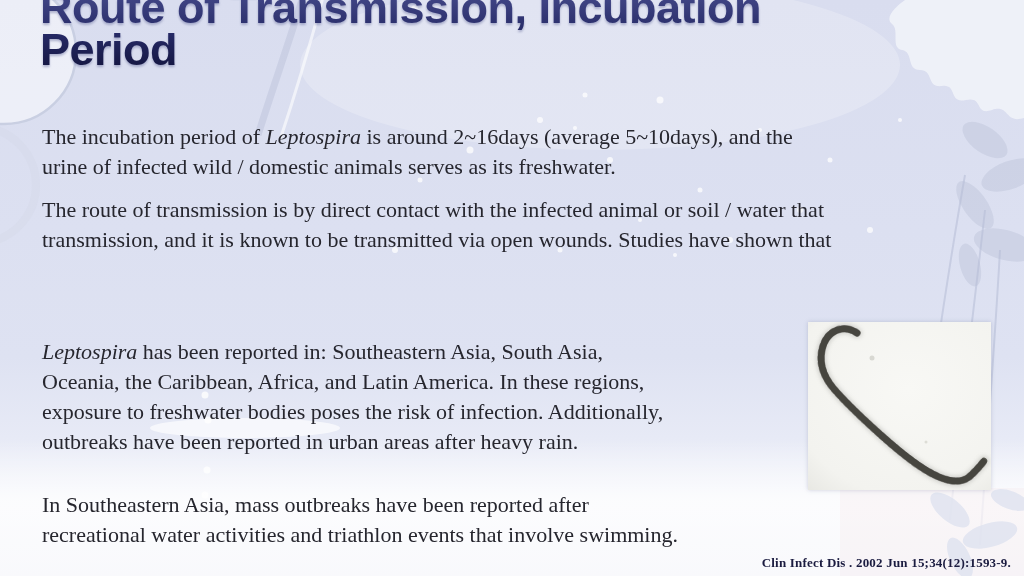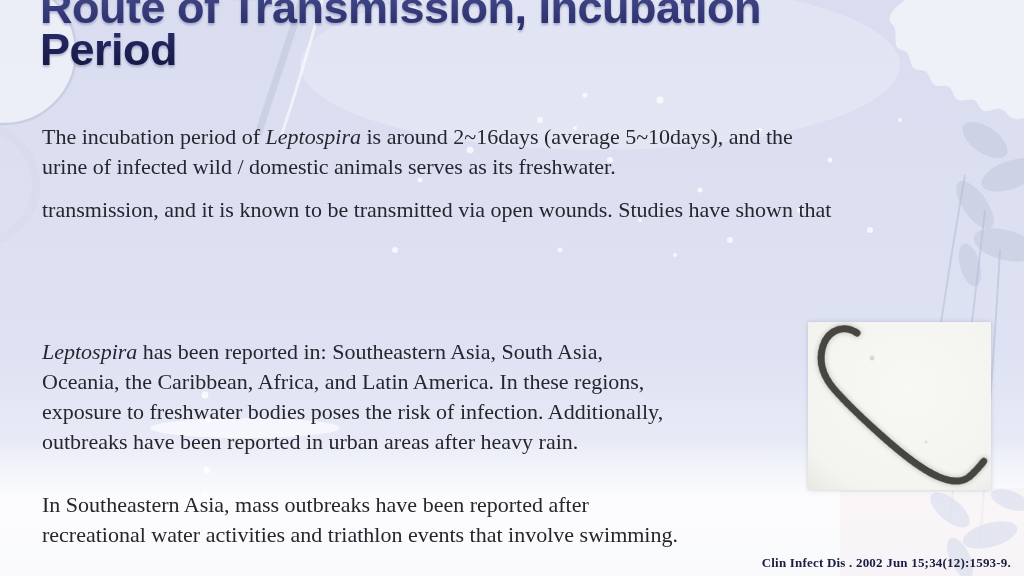--- a/index.html
+++ b/index.html
@@ -149,20 +149,21 @@
     <div>Route of Transmission, Incubation</div>
     <div>Period</div>
   </div>
 
   <div class="para" id="p1">
     <div class="line"><span>The incubation period of </span><span class="it">Leptospira</span><span> is around 2~16days (average 5~10days), and the</span></div>
     <div class="line"><span>urine of infected wild / domestic animals serves as its freshwater.</span></div>
   </div>
 
   <div class="para" id="p2">
+    <div class="line"><span>The route of transmission is by direct contact with the infected animal or soil / water that</span></div>
     <div class="line"><span>transmission, and it is known to be transmitted via open wounds. Studies have shown that</span></div>
   </div>
 
   <div class="para" id="p4">
     <div class="line"><span>In Southeastern Asia, mass outbreaks have been reported after</span></div>
     <div class="line"><span>recreational water activities and triathlon events that involve swimming.</span></div>
   </div>
 
   <div class="para" id="p3">
     <div class="line"><span class="it">Leptospira</span><span> has been reported in: Southeastern Asia, South Asia,</span></div>

